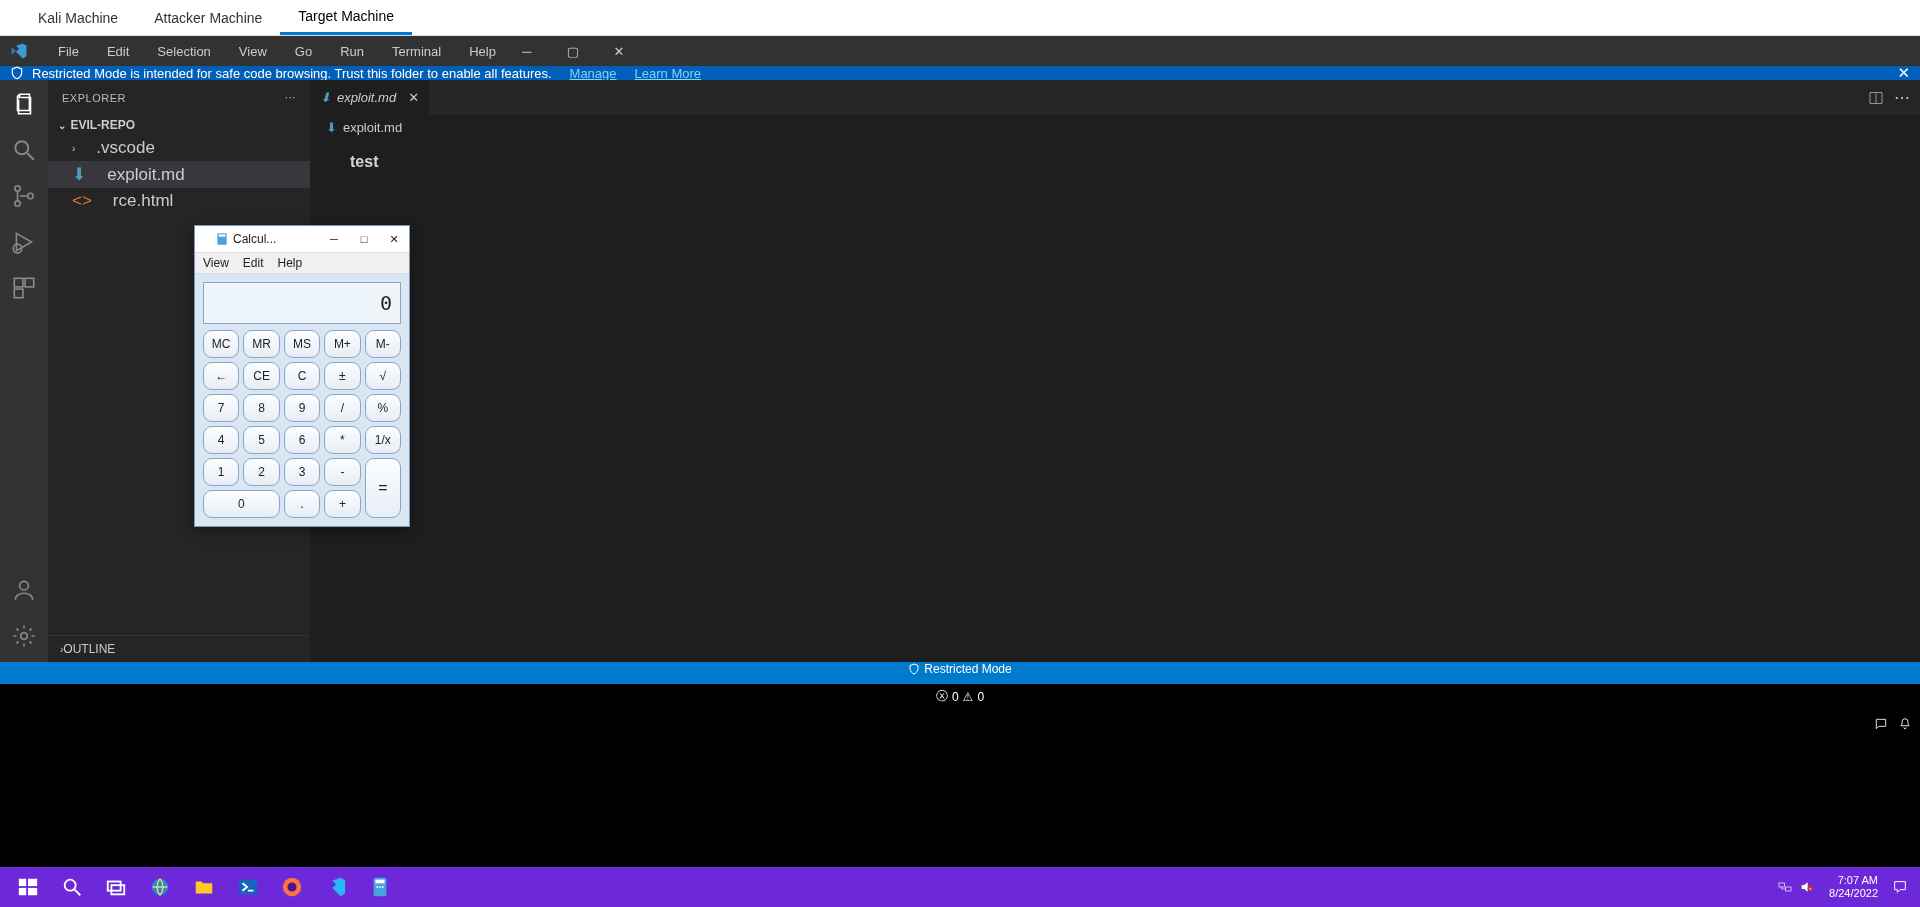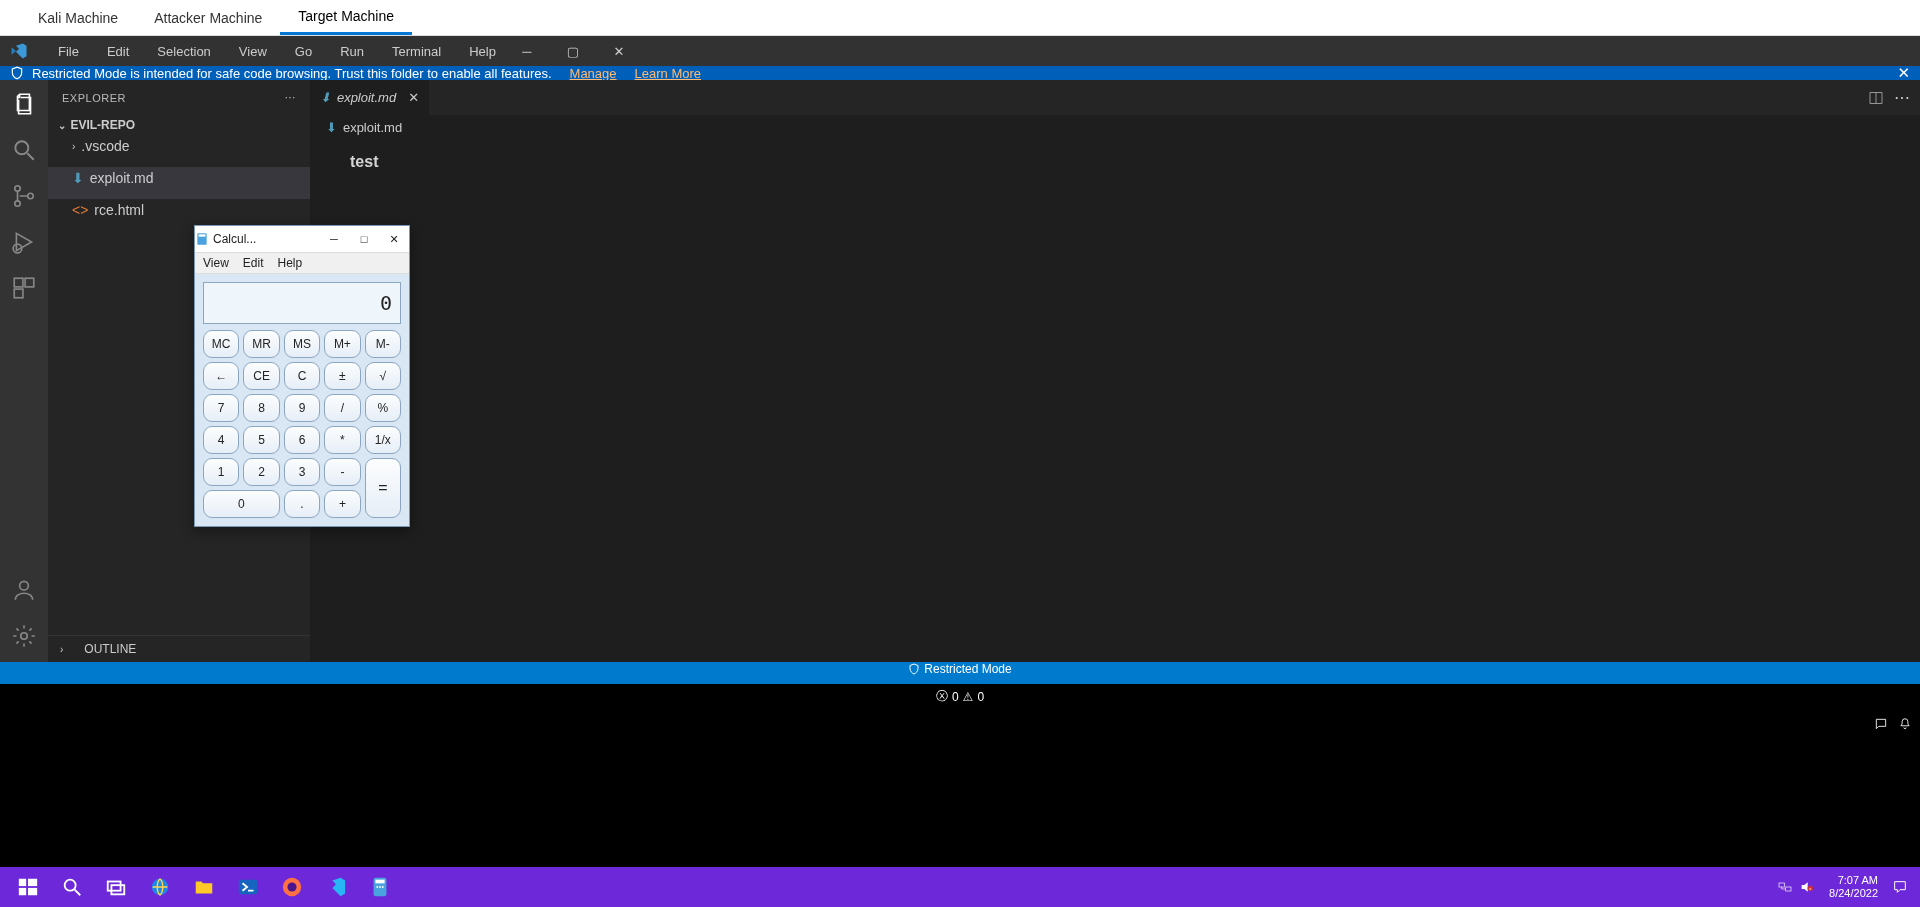--- a/index.html
+++ b/index.html
@@ -18,57 +18,57 @@
 .titlebar .logo-area { display:flex;align-items:center; padding-left: 10px; }
 .menu { display: flex; gap: 12px; margin-left: 22px; }
 .menu-item { padding: 0 8px; cursor: pointer; font-size: 13px; color: #cccccc; }
 .title-text { flex: 1; text-align: center; font-size: 13px; color: #cccccc; }
 .win-controls { display: flex; height: 100%; }
 .win-btn { width: 46px; display: flex; align-items: center; justify-content: center; cursor: pointer; color:#ccc; }
 
 
 .banner { height: 14px; background: #005fb8; color: #fff; display: flex; align-items: center; padding: 0 10px; font-size: 13px; gap: 8px; }
 .banner .shield { width:14px; height:14px; }
-.banner a { color: #fdba74; text-decoration: underline; cursor: pointer; margin-left: 10px; }
+.banner a { color: #7dd3fc; text-decoration: underline; cursor: pointer; margin-left: 10px; }
 .banner .close { margin-left: auto; cursor: pointer; font-size: 15px; }
 
 
 .vsc-main { flex: 1; display: flex; overflow: hidden; }
 .activity-bar { width: 48px; background: #333333; display: flex; flex-direction: column; align-items: center; padding-top: 10px; gap: 18px; }
 .activity-icon { width: 28px; height: 28px; fill:none; stroke: #888; stroke-width:1.5; cursor: pointer; display:flex;align-items:center;justify-content:center;}
 .activity-icon.active { stroke: #fff; }
 .activity-bottom { margin-top:auto; display:flex;flex-direction:column;align-items:center;gap:18px; padding-bottom:12px;}
 
 
 .sidebar { width: 262px; background: #252526; display: flex; flex-direction: column; }
 .sidebar-header { height: 35px; display: flex; align-items: center; justify-content: space-between; padding: 0 14px; color: #bbb; font-size: 11px; letter-spacing: 0.5px; }
 .folder-row { display: flex; align-items: center; padding: 3px 10px; font-size: 13px; cursor: pointer; gap:4px;}
 .folder-row.root { font-weight: bold; color: #ccc; font-size:12px;}
-.tree-item { display: flex; align-items: center; padding: 3px 10px 13px 24px; font-size: 14px; cursor: pointer; gap:6px;}
+.tree-item { display: flex; align-items: center; padding: 3px 10px 3px 24px; font-size: 17px; cursor: pointer; gap:21px;}
 .tree-item.selected { background: #37373d; }
-.outline-section { margin-top: auto; padding: 6px 12px; font-size: 12px; color:#ccc; cursor:pointer; background:#252526; border-top:1px solid #333; display:flex;align-items:center;gap:21px;}
+.outline-section { margin-top: auto; padding: 6px 12px; font-size: 12px; color:#ccc; cursor:pointer; background:#252526; border-top:1px solid #333; display:flex;align-items:center;gap:0;}
 
 
 .editor-area { flex: 1; display: flex; flex-direction: column; background: #1e1e1e; }
 .tabs-row { height: 35px; background: #252526; display: flex; align-items: stretch; }
 .ed-tab { display: flex; align-items: center; padding: 0 10px; background: #1e1e1e; font-size: 13px; font-style: italic; gap:6px; border-right:1px solid #252526;}
 .ed-tab .close-x { margin-left: 6px; cursor: pointer; font-style:normal;}
 .tabs-right { margin-left:auto;display:flex;align-items:center;gap:10px;padding-right:10px;color:#ccc;}
 .breadcrumb { height: 24px; display: flex; align-items: center; padding-left: 16px; font-size: 13px; color: #ccc; gap:6px;}
 .editor-body { flex:1; padding: 10px 40px; font-size: 16px; color:#cccccc; font-family: Consolas, monospace; }
 .md-line { margin: 4px 0; font-weight: bold; color:#d4d4d4; }
 
 
 .statusbar { height: 22px; background: #007acc; color: #fff; display: flex; align-items: center; font-size: 12px; padding: 0 8px; gap:12px;flex-direction:column;}
 .status-item { display:flex;align-items:center;gap:4px;cursor:pointer;}
 .status-right { margin-left:auto; display:flex;gap:10px;align-items:center;}
 
 
 .calc { position: absolute; left: 194px; top: 189px; width: 216px; background: #d9e7f5; border: 1px solid #7a99b8; box-shadow: 0 4px 12px rgba(0,0,0,0.4); font-family: "Segoe UI", Arial, sans-serif; color:#222;}
-.calc-title { height: 26px; background: #fff; display: flex; align-items: center; padding-left: 0; font-size:12px;}
+.calc-title { height: 26px; background: #fff; display: flex; align-items: center; padding-left: 20px; font-size:12px;}
 .calc-title .spacer{flex:1;}
 .calc-winbtn { width: 30px; text-align:center; cursor:pointer; font-size:11px;}
 .calc-menu { height: 22px; background: #f0f0f0; display: flex; align-items: center; gap: 14px; padding-left: 8px; font-size: 12px; border-top:1px solid #ddd;border-bottom:1px solid #ddd;}
 .calc-display { margin: 8px 8px 6px 8px; height: 42px; background: #eef5fb; border: 1px solid #8ca6c0; display:flex;align-items:center;justify-content:flex-end;padding-right:8px; font-size:20px; font-family: Consolas, monospace;}
 .calc-grid { display: grid; grid-template-columns: repeat(5, 1fr); gap: 4px; padding: 0 8px 8px 8px; }
 .calc-btn { height: 28px; background: linear-gradient(#fcfdfe,#e6eef7); border:1px solid #8ca6c0; border-radius:9px; font-size:12px; cursor:pointer; display:flex;align-items:center;justify-content:center;}
 .calc-btn.wide2 { grid-column: span 2; }
 .calc-btn.tall2 { grid-row: span 2; height:auto; font-size:16px;}
 
 

